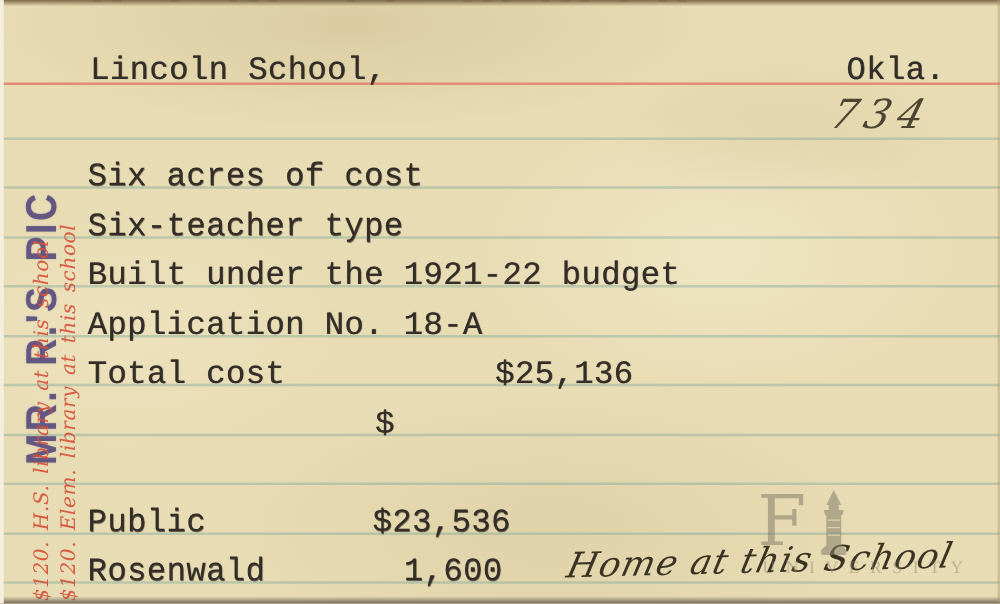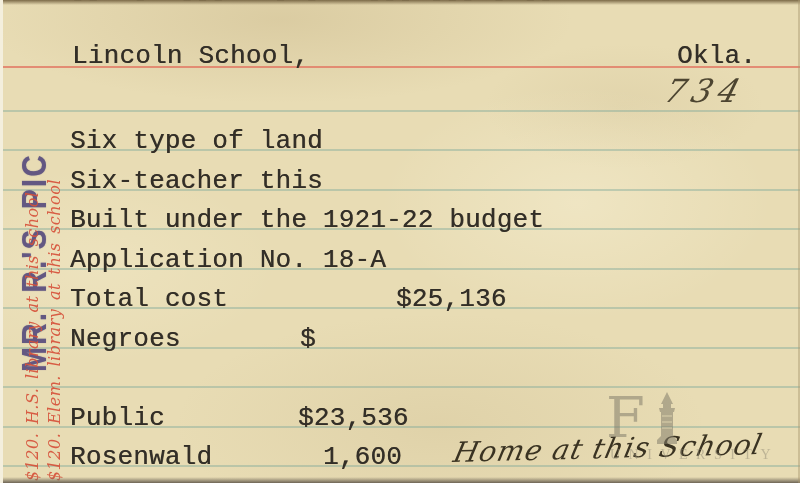--- a/index.html
+++ b/index.html
@@ -118,27 +118,26 @@
   <div class="bline" style="top:307px"></div>
   <div class="bline" style="top:347px"></div>
   <div class="bline" style="top:386px"></div>
   <div class="bline" style="top:426px"></div>
   <div class="bline" style="top:465px"></div>
 
   <div class="topfrag">--  -  ---   - -   --- --- - --- ,</div>
 
   <div class="typed" style="left:72px;top:43px">Lincoln School,</div>
   <div class="typed" style="left:677px;top:43px">Okla.</div>
-  <div class="typed" style="left:70px;top:128px">Six type of land</div>
-  <div class="typed" style="left:70px;top:168px">Six-teacher this</div>
+  <div class="typed" style="left:70px;top:128px">Six acres of cost</div>
+  <div class="typed" style="left:70px;top:168px">Six-teacher type</div>
   <div class="typed" style="left:70px;top:207px">Built under the 1921-22 budget</div>
   <div class="typed" style="left:70px;top:247px">Application No. 18-A</div>
   <div class="typed" style="left:70px;top:286px">Total cost</div>
   <div class="typed" style="left:396px;top:286px">$25,136</div>
-  <div class="typed" style="left:70px;top:326px">Negroes</div>
   <div class="typed" style="left:300px;top:326px">$</div>
   <div class="typed" style="left:70px;top:405px">Public</div>
   <div class="typed" style="left:298px;top:405px">$23,536</div>
   <div class="typed" style="left:70px;top:444px">Rosenwald</div>
   <div class="typed" style="left:323px;top:444px">1,600</div>
 
   <div class="hand card-number" style="left:666px;top:72px">734</div>
 
   <div class="hand home-note" style="left:455px;top:432px">Home at this School</div>
 

